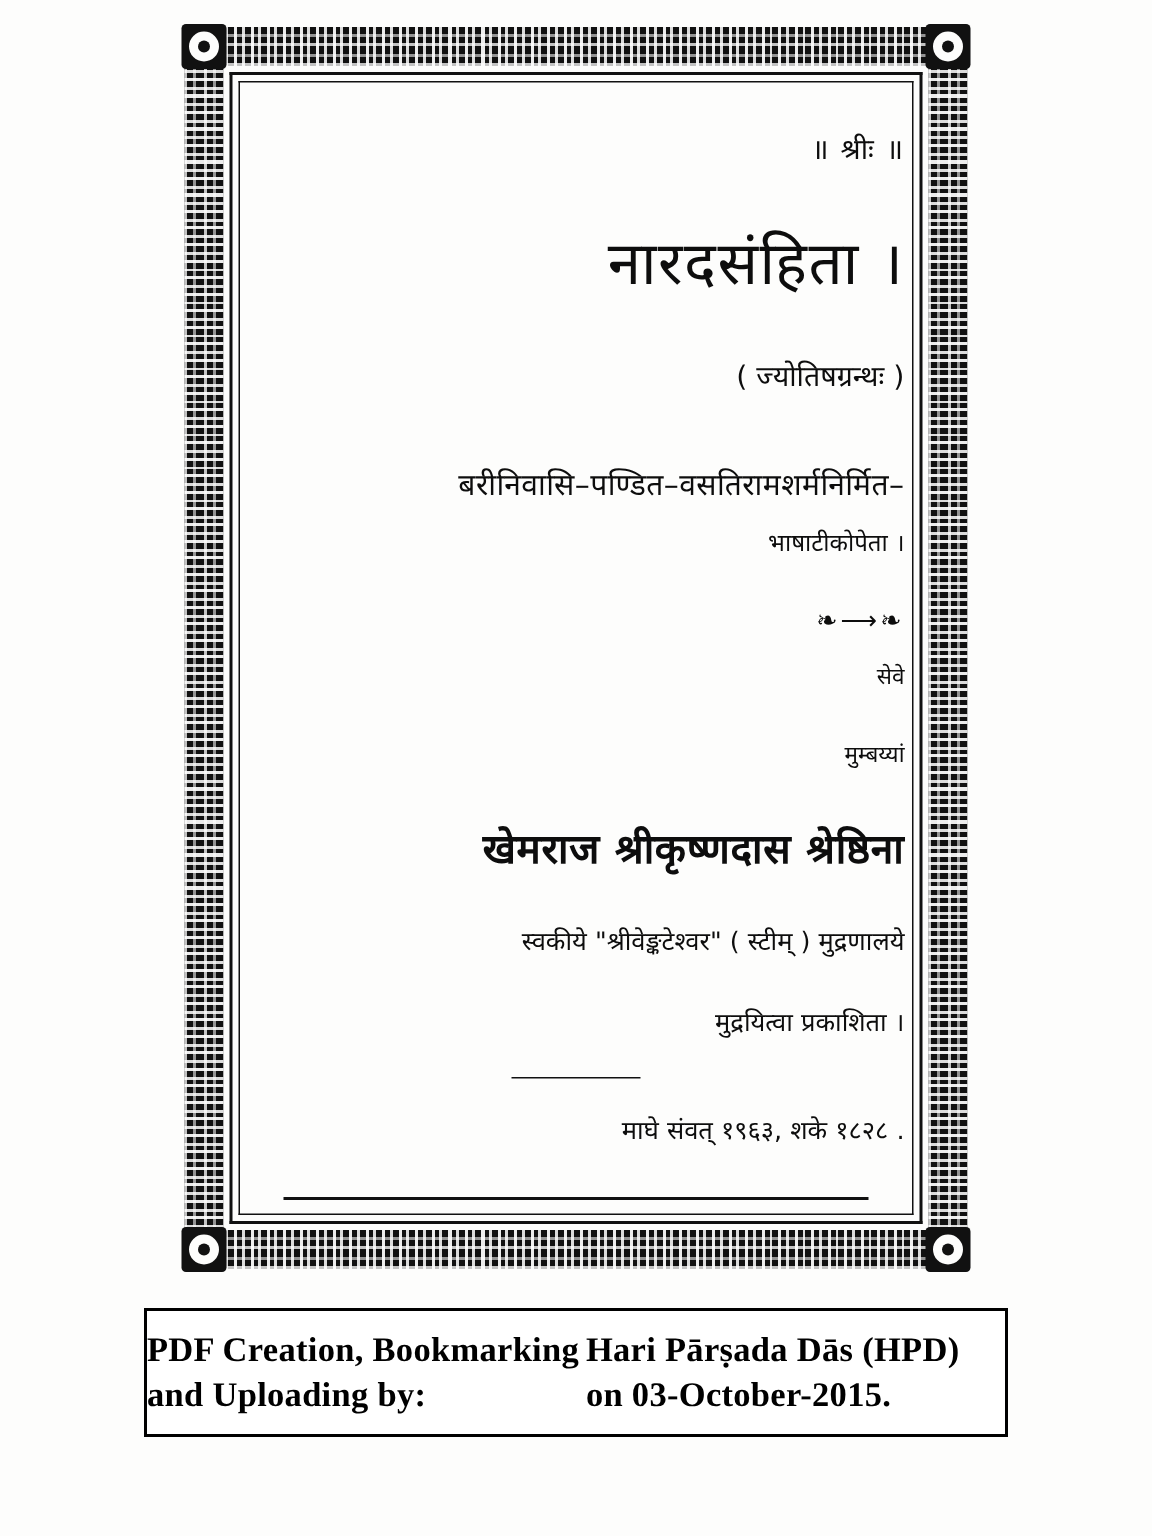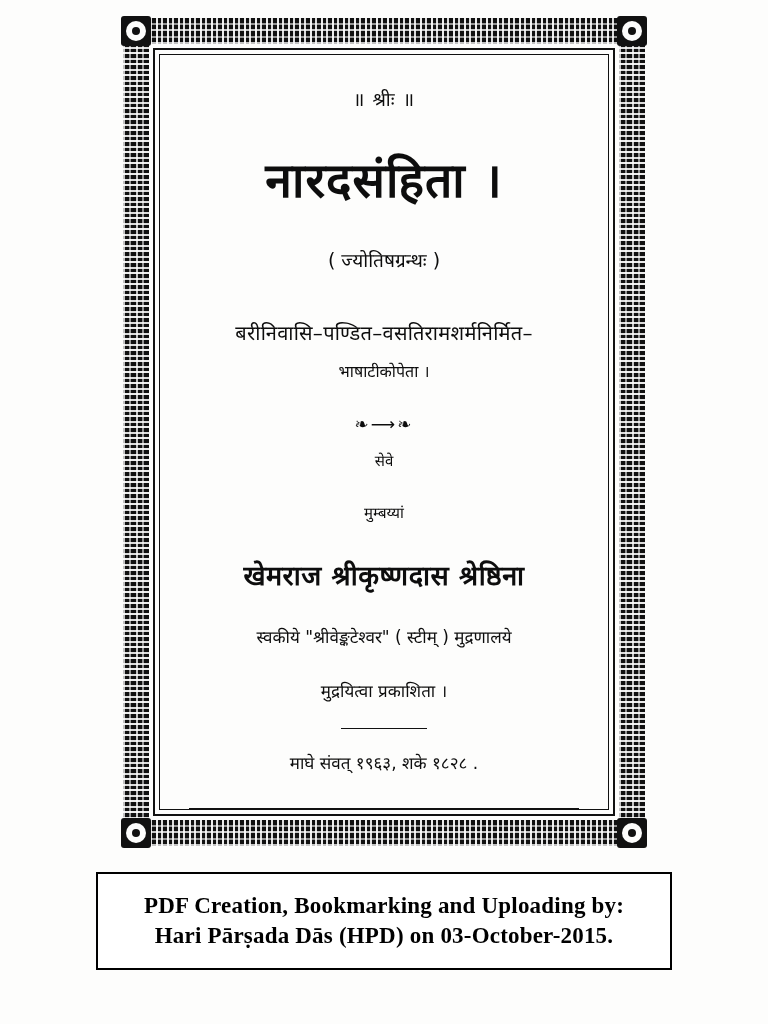--- a/index.html
+++ b/index.html
@@ -121,31 +121,31 @@
     position: absolute;
     left: 165px;
     top: 60px;
     width: 438px;
     height: 750px;
     text-align: center;
     font-family: "DejaVu Sans", sans-serif;
     color: #0d0d0d;
   }
 
-  .line { margin: 0; }
+  .line { margin: 0; text-align: right; }
 
   .sri-mark {
     font-size: 19px;
     letter-spacing: 1px;
     margin-top: 26px;
   }
 
   .main-title {
-    font-size: 48px;
-    font-weight: bold;
+    font-size: 40px;
+    font-weight: normal;
     margin-top: 34px;
     letter-spacing: 1px;
   }
 
   .subtitle-paren {
     font-size: 19px;
     margin-top: 36px;
   }
 
   .author-line1 {
@@ -208,26 +208,26 @@
     background: #111;
     margin: 34px auto 0 auto;
   }
 
   
   .caption-box {
     position: absolute;
     left: 96px;
     top: 872px;
     width: 576px;
-    height: 98px;
+    height: 86px;
     border: 2px solid #000;
     background: #ffffff;
     box-sizing: border-box;
     display: flex;
-    flex-direction: column;
+    flex-direction: row;
     align-items: center;
     justify-content: center;
   }
   .caption-line {
     font-family: "Liberation Serif", serif;
     font-size: 23px;
     font-weight: bold;
     color: #000;
     line-height: 1.32;
     letter-spacing: 0.2px;

